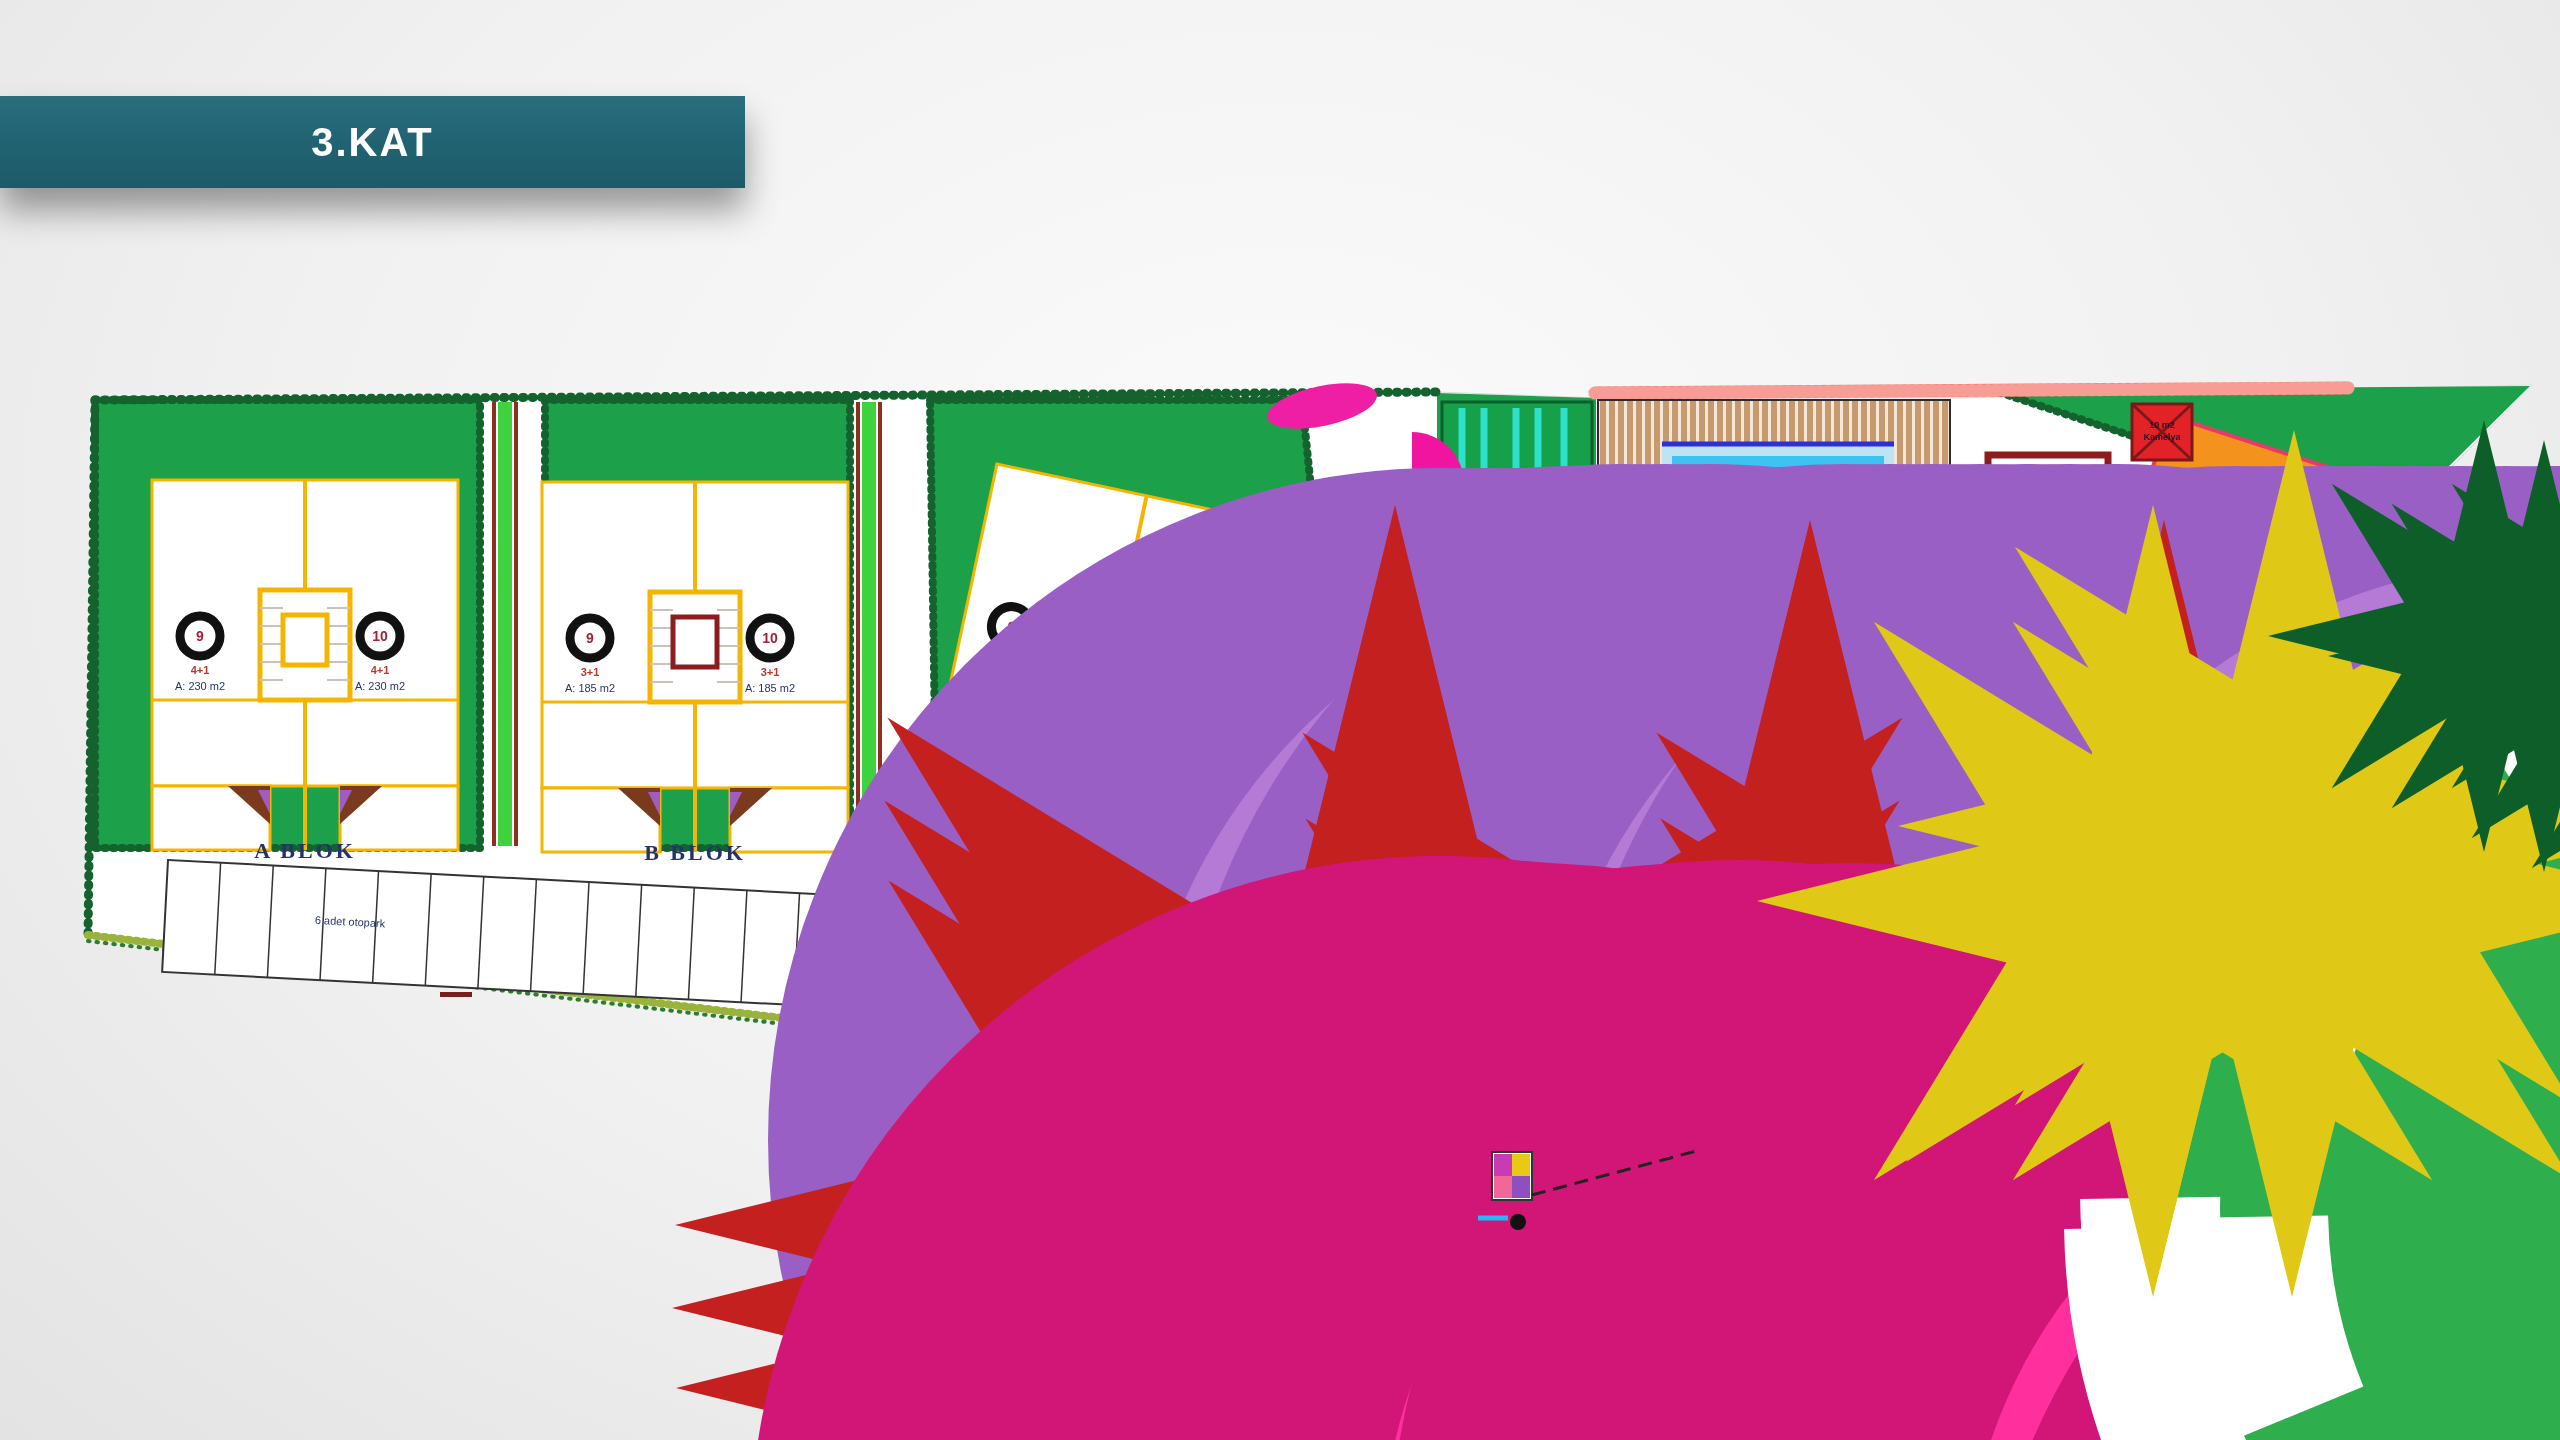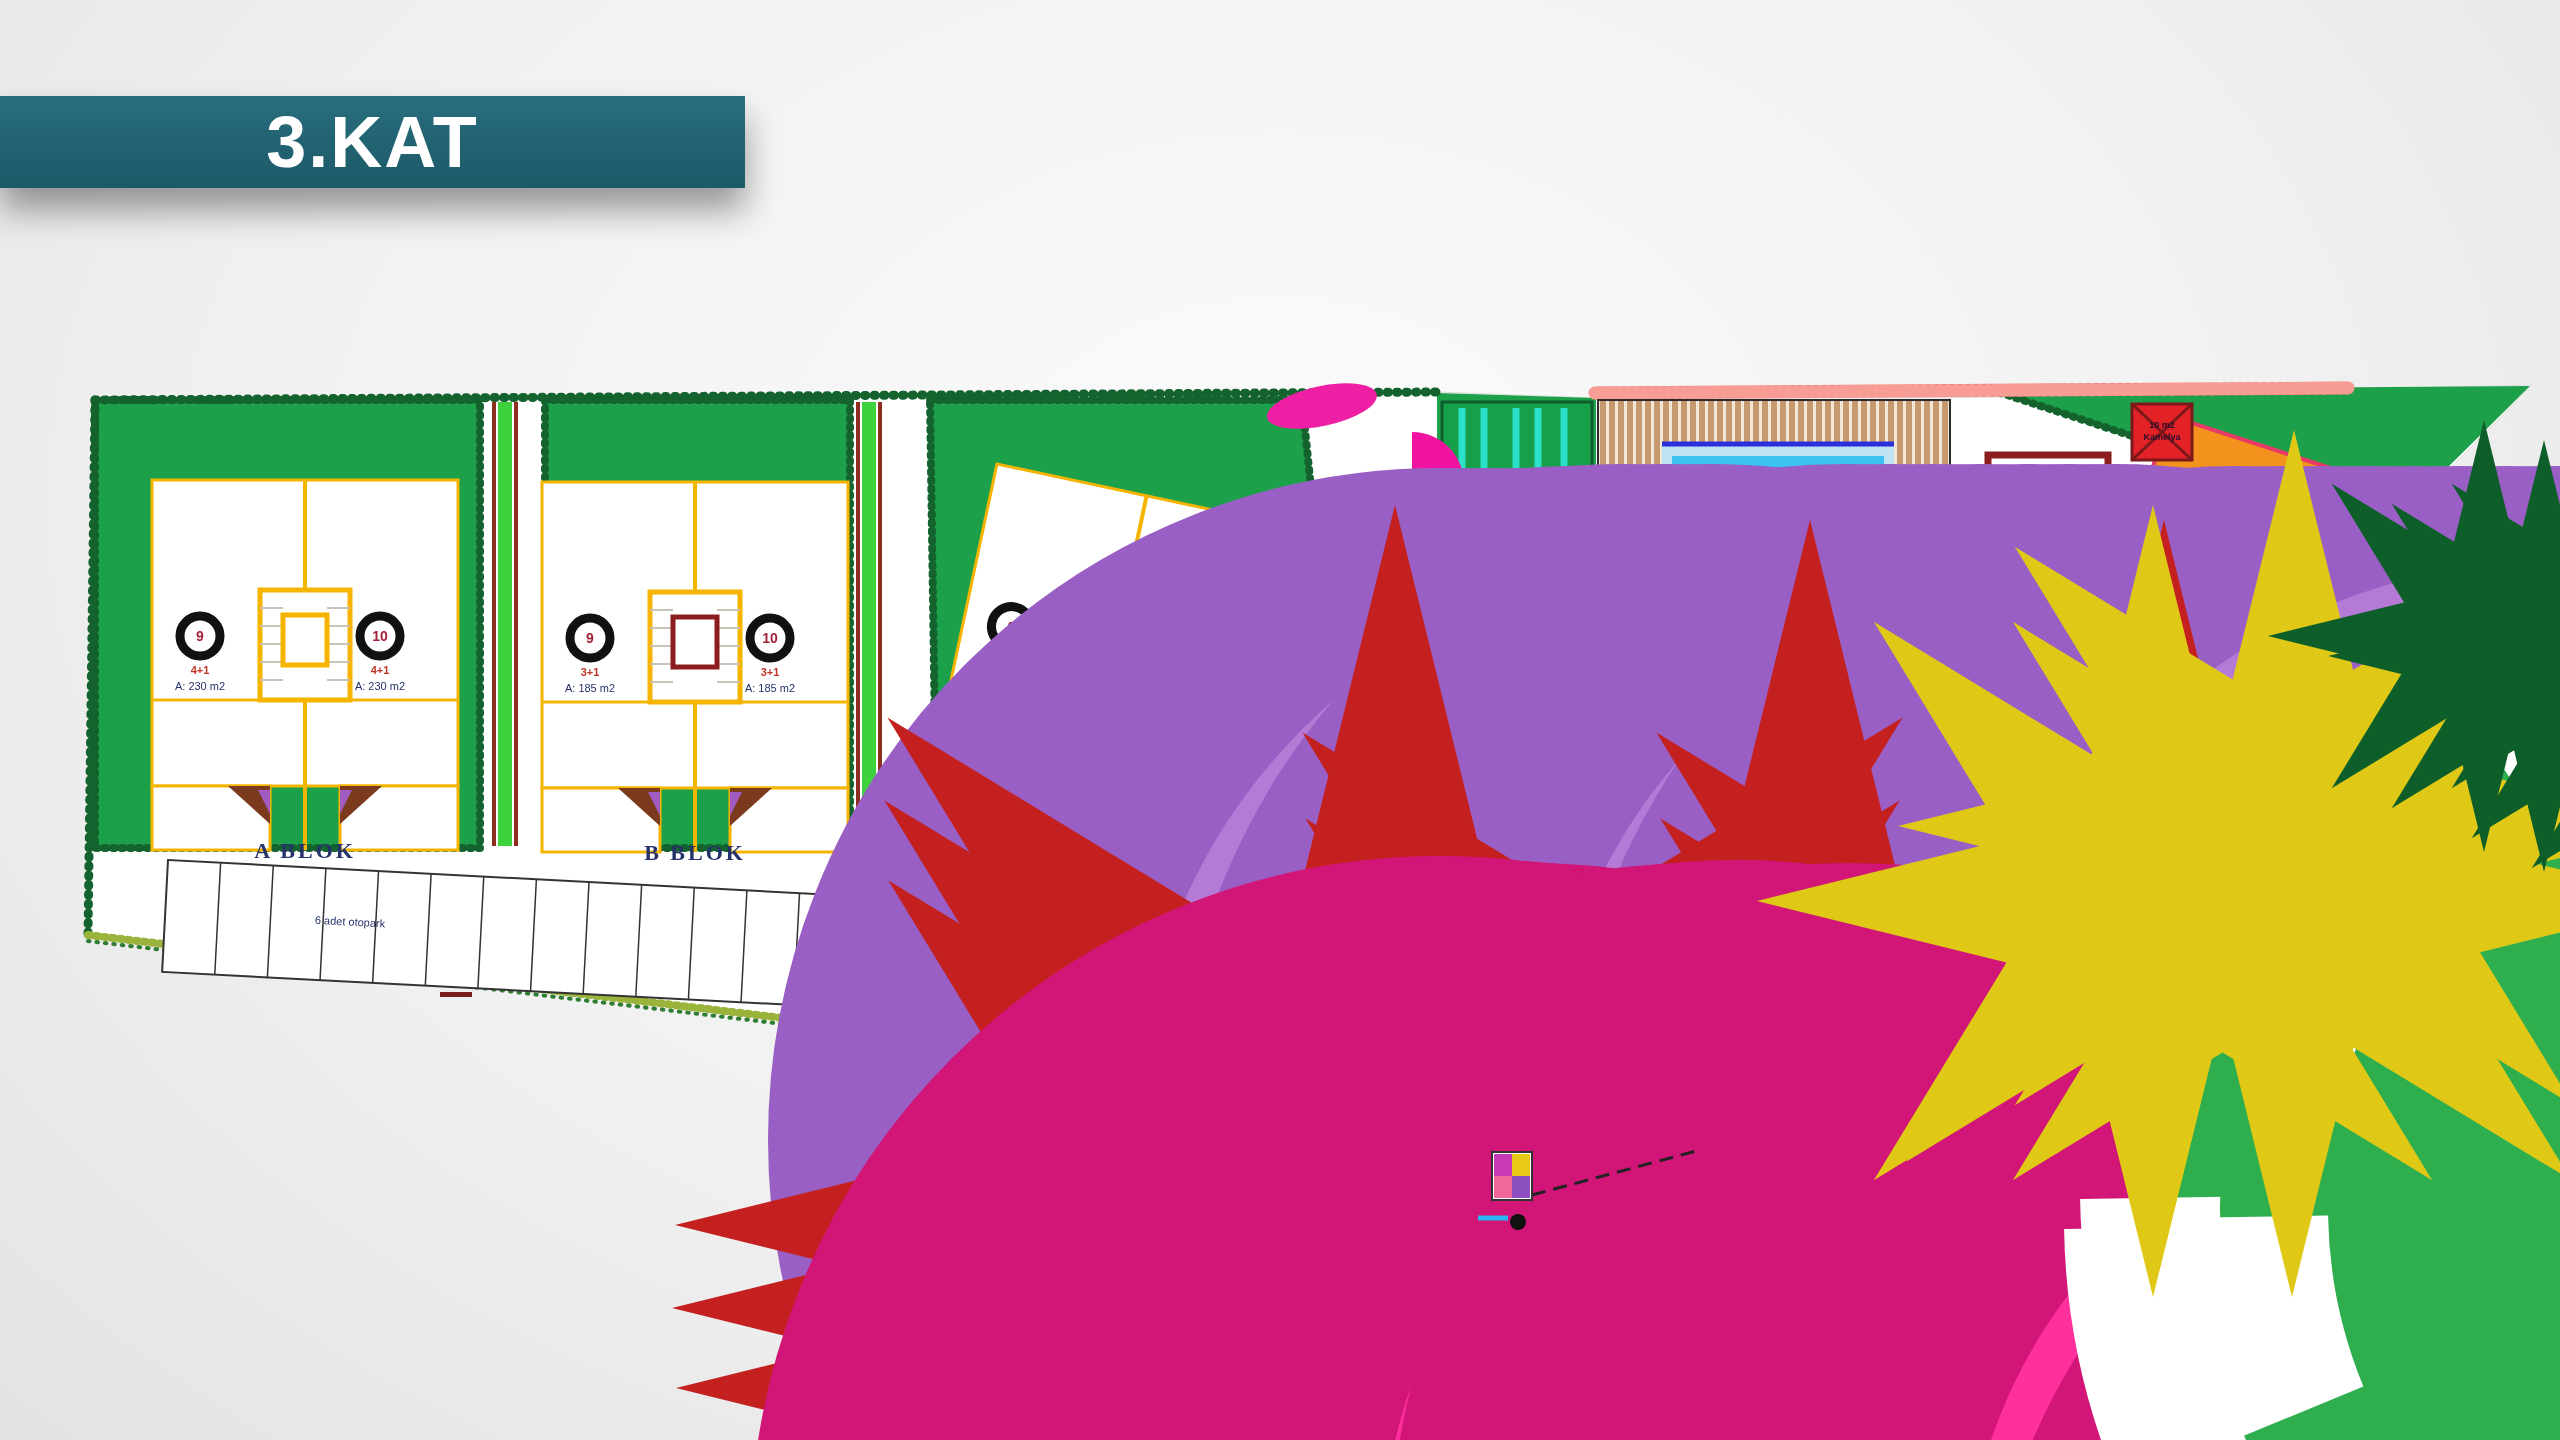--- a/index.html
+++ b/index.html
@@ -4,21 +4,21 @@
 <style>
   html,body{margin:0;padding:0;}
   body{width:2560px;height:1440px;overflow:hidden;
        font-family:"Liberation Sans",sans-serif;
        background:radial-gradient(ellipse at 50% 35%, #fbfbfb 0%, #f1f1f1 55%, #e3e3e3 100%);}
   .stage{position:relative;width:2560px;height:1440px;}
   .banner{position:absolute;left:0;top:96px;width:745px;height:92px;
           background:linear-gradient(180deg,#2a6e7d 0%,#226473 45%,#1d5a68 100%);
           display:flex;align-items:center;justify-content:center;
           box-shadow:0 22px 34px rgba(0,0,0,.38);}
-  .banner span{color:#ffffff;font-size:72px;font-weight:bold;letter-spacing:2px;}
+  .banner span{color:#ffffff;font-size:40px;font-weight:bold;letter-spacing:2px;}
   svg{position:absolute;left:0;top:0;}
   text{font-family:"Liberation Sans",sans-serif;}
   .bloklabel{font-family:"Liberation Serif",serif;font-weight:bold;fill:#26336b;font-size:22px;letter-spacing:3px;}
   .unitno{fill:#a3223a;font-size:14px;font-weight:bold;text-anchor:middle;}
   .utype{fill:#c03527;font-size:11px;font-weight:bold;text-anchor:middle;}
   .uarea{fill:#26336b;font-size:11px;text-anchor:middle;}
   .tinynavy{fill:#26336b;font-size:11px;text-anchor:middle;}
 </style>
 </head>
 <body>

